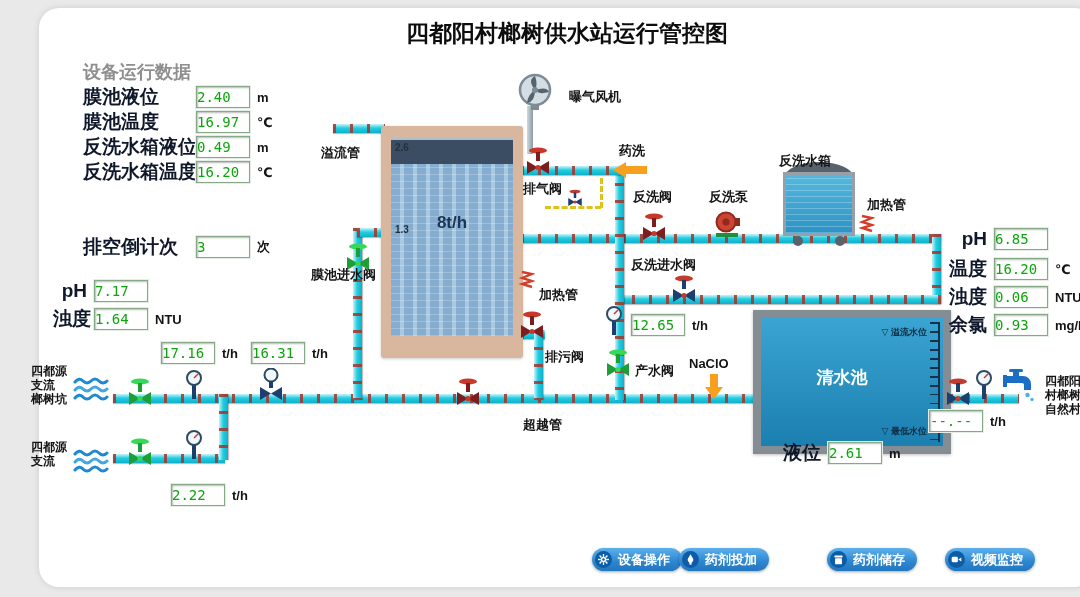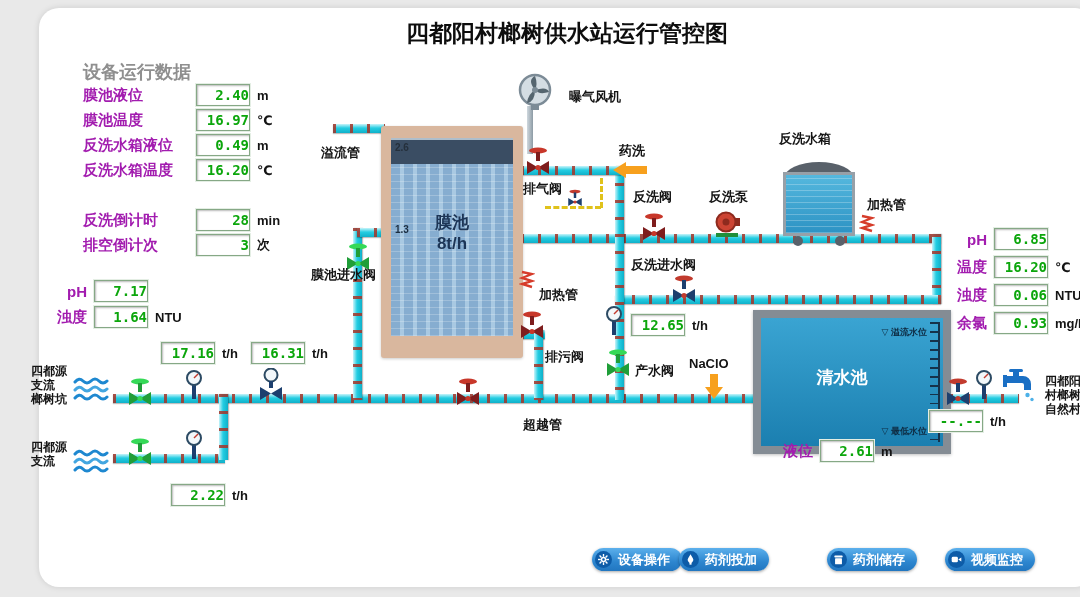--- a/index.html
+++ b/index.html
@@ -2,26 +2,26 @@
 <html><head>
 <meta charset="utf-8">
 <style>
   html,body{margin:0;padding:0;background:#e9e9e9;overflow:hidden;}
   .stage{position:relative;width:1080px;height:597px;font-family:"Liberation Sans","DejaVu Sans",sans-serif;margin-left:27px;}
   .canvas{position:absolute;left:12px;right:12px;top:8px;bottom:10px;background:#fff;border-radius:20px;box-shadow:0 0 6px rgba(0,0,0,.12);}
   .title{position:absolute;left:0;right:0;top:18px;text-align:center;font-size:23px;font-weight:bold;color:#0d0d0d;z-index:5;}
   .lbl{position:absolute;font-size:13px;font-weight:bold;color:#141414;white-space:nowrap;z-index:4;}
   .panel-title{position:absolute;font-size:18px;font-weight:bold;color:#8f8f8f;z-index:4;}
   .row{position:absolute;display:flex;align-items:center;gap:7px;z-index:4;}
-  .rlbl{font-size:15px;font-weight:bold;color:#a21caf;white-space:nowrap;}
+  .rlbl{font-size:19px;font-weight:bold;color:#0f172a;white-space:nowrap;}
   .w106{width:106px;text-align:left;}
   .w34{width:34px;text-align:right;}
   .w42{width:42px;text-align:right;}
   .vbox{width:52px;height:20px;background:#fff;border:1px solid #86a886;box-shadow:inset 1px 1px 2px rgba(0,0,0,.28),0 0 0 1px #e4eee4;
-        color:#0ca60c;font-family:"DejaVu Sans Mono",monospace;font-weight:bold;font-size:14px;text-align:right;line-height:20px;}
+        color:#0ca60c;font-family:"DejaVu Sans Mono",monospace;font-weight:normal;font-size:14px;text-align:left;line-height:20px;}
   .unit{font-size:13px;font-weight:bold;color:#141414;}
   .pipe-h{position:absolute;height:9px;z-index:1;
      background-image:repeating-linear-gradient(90deg,rgba(165,52,40,.85) 0 3px,transparent 3px 17px),
        linear-gradient(180deg,#c9f4fa 0%,#24cde2 45%,#0fb0c9 100%);box-shadow:0 1px 1px rgba(0,0,0,.25);}
   .pipe-v{position:absolute;width:9px;z-index:1;
      background-image:repeating-linear-gradient(180deg,rgba(165,52,40,.85) 0 3px,transparent 3px 17px),
        linear-gradient(90deg,#c9f4fa 0%,#24cde2 45%,#0fb0c9 100%);box-shadow:1px 0 1px rgba(0,0,0,.25);}
   .gpipe{position:absolute;width:6px;background:linear-gradient(90deg,#cfd8de,#8d9ba5);z-index:3;}
   .dash-v{position:absolute;width:0;border-left:3px dashed #e0c21b;z-index:2;}
   .dash-h{position:absolute;height:0;border-top:3px dashed #e0c21b;z-index:2;}
@@ -85,25 +85,20 @@
   <div class="row" style="left:56px;top:134px">
     <div class="rlbl w106">反洗水箱液位</div>
     <div class="vbox">0.49</div>
     <div class="unit">m</div>
   </div>
   <div class="row" style="left:56px;top:159px">
     <div class="rlbl w106">反洗水箱温度</div>
     <div class="vbox">16.20</div>
     <div class="unit">℃</div>
   </div>
-  <div class="row" style="left:56px;top:209px">
-    <div class="rlbl w106">反洗倒计时</div>
-    <div class="vbox">28</div>
-    <div class="unit">min</div>
-  </div>
   <div class="row" style="left:56px;top:234px">
     <div class="rlbl w106">排空倒计次</div>
     <div class="vbox">3</div>
     <div class="unit">次</div>
   </div>
 
   <div class="row" style="left:26px;top:280px">
     <div class="rlbl w34">pH</div>
     <div class="vbox">7.17</div>
     <div class="unit"></div>
@@ -189,21 +184,20 @@
       <circle cx="20" cy="18" r="3" fill="#7c8b96"></circle>
     </svg>
   </div>
 
   <div class="mtank">
     <div class="airband"></div>
     <div class="water"></div>
     <div class="scale" style="left:14px;top:16px">2.6</div>
     <div class="scale" style="left:14px;top:98px;color:#1c2e40">1.3</div>
     <div class="mlabel">
-      <div>膜池</div>
       <div>8t/h</div>
     </div>
   </div>
 
   <div class="btank">
     <div class="lid"></div>
     <div class="body"></div>
     <div class="wheel" style="left:10px"></div>
     <div class="wheel" style="right:10px"></div>
   </div>
@@ -219,21 +213,21 @@
     <div class="vbox">2.61</div>
     <div class="unit">m</div>
   </div>
 
   <div class="lbl" style="left:294px;top:144px">溢流管</div>
   <div class="lbl" style="left:542px;top:88px">曝气风机</div>
   <div class="lbl" style="left:496px;top:180px">排气阀</div>
   <div class="lbl" style="left:592px;top:142px">药洗</div>
   <div class="lbl" style="left:606px;top:188px">反洗阀</div>
   <div class="lbl" style="left:682px;top:188px">反洗泵</div>
-  <div class="lbl" style="left:752px;top:130px">反洗水箱</div>
+  <div class="lbl" style="left:752px;top:152px">反洗水箱</div>
   <div class="lbl" style="left:840px;top:196px">加热管</div>
   <div class="lbl" style="left:512px;top:286px">加热管</div>
   <div class="lbl" style="left:604px;top:256px">反洗进水阀</div>
   <div class="lbl" style="left:518px;top:348px">排污阀</div>
   <div class="lbl" style="left:608px;top:362px">产水阀</div>
   <div class="lbl" style="left:284px;top:266px">膜池进水阀</div>
   <div class="lbl" style="left:662px;top:356px">NaClO</div>
   <div class="lbl" style="left:496px;top:416px">超越管</div>
 
   <div class="valve green" style="left:100px;top:377px">

